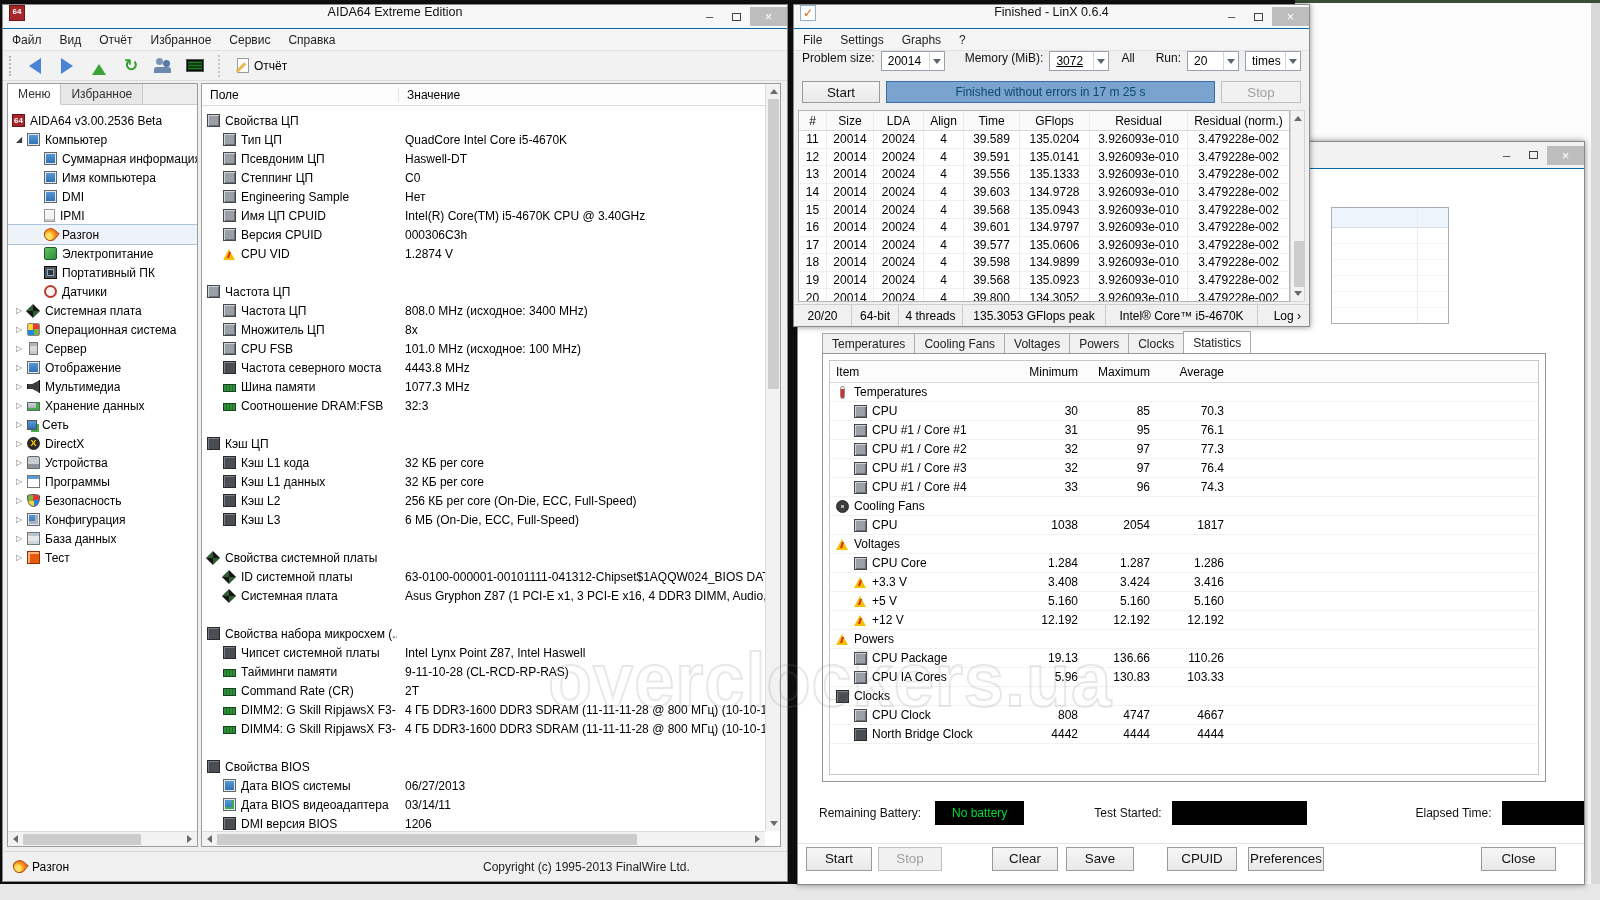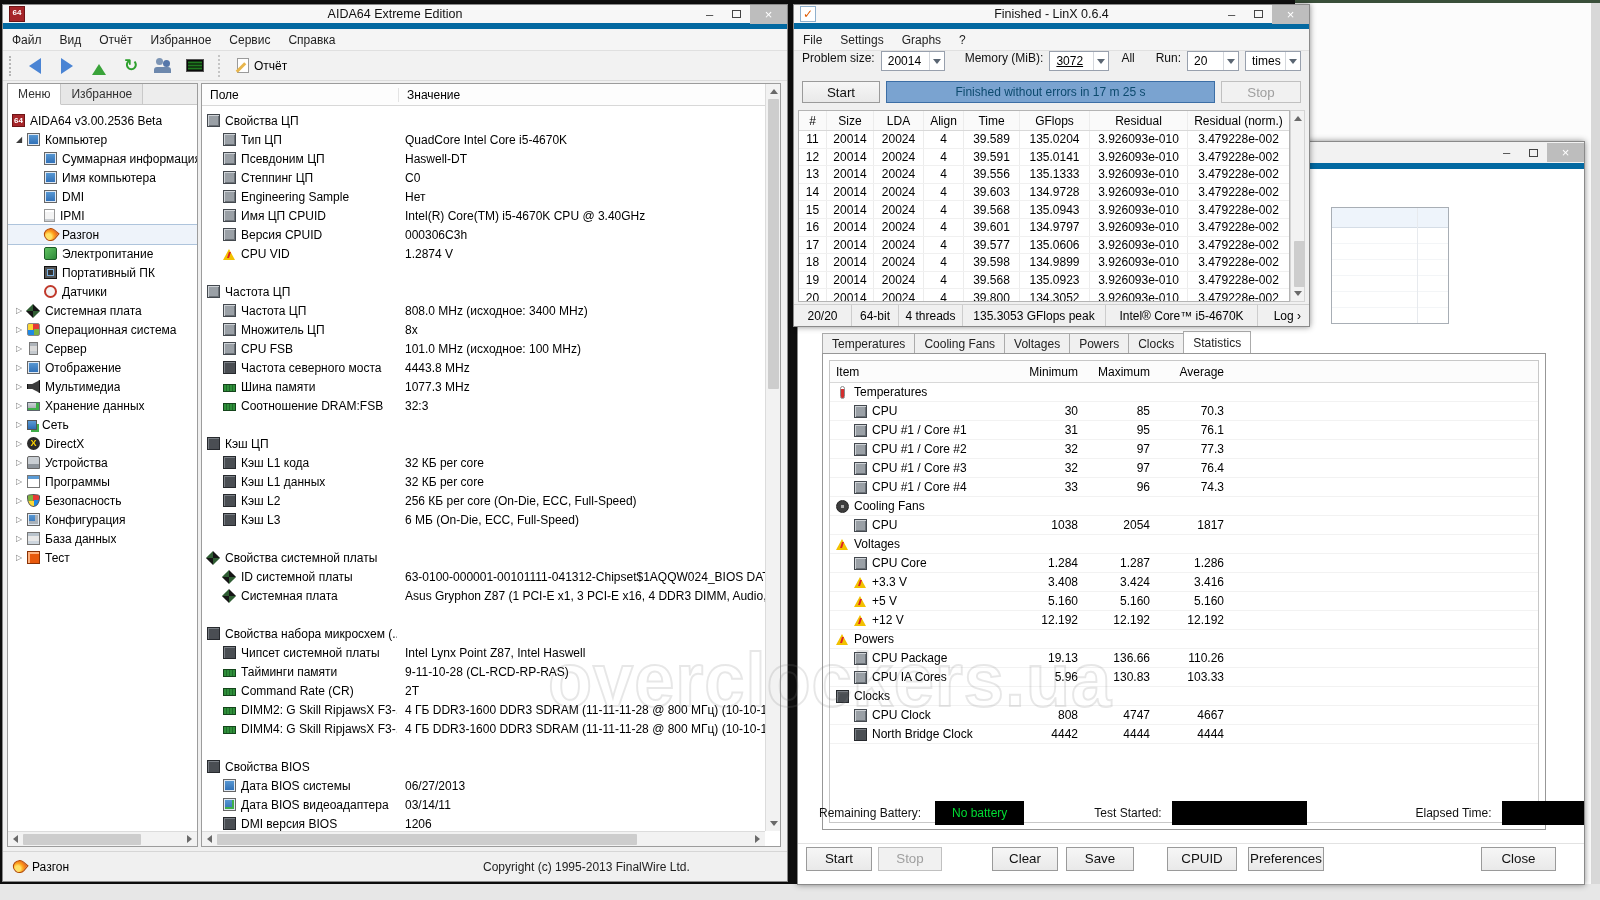--- a/index.html
+++ b/index.html
@@ -1,20 +1,20 @@
 <!DOCTYPE html>
 <html><head>
 <meta charset="utf-8">
 <style>
   * { margin:0; padding:0; box-sizing:border-box; }
   html,body { width:1600px; height:900px; overflow:hidden; }
   body { background:#101010; font-family:"Liberation Sans","DejaVu Sans",sans-serif; font-size:12px; color:#000; position:relative; }
 
   .win { position:absolute; background:#f0f0f0; border:1px solid #8a8a8a; box-shadow:0 0 6px rgba(0,0,0,.45); }
-  .titlebar { height:24px; background:#f7f7f7; border-bottom:6px solid #0369a1; display:flex; align-items:center; position:relative; }
+  .titlebar { height:24px; background:#f7f7f7; border-bottom:1px solid #0369a1; display:flex; align-items:flex-start; position:relative; }
   .title-center { position:absolute; left:0; right:0; text-align:center; font-size:12.5px; color:#111; pointer-events:none; }
   .capbtns { margin-left:auto; display:flex; align-items:center; height:100%; position:relative; }
   .cap { width:27px; height:19px; display:flex; align-items:center; justify-content:center; color:#444; font-size:13px; }
   .cap .maxbox { width:9px; height:8px; border:1px solid #444; display:block; }
   .cap.close { width:37px; background:#bdbdbd; color:#fff; font-size:13px; }
 
   .menubar { height:22px; background:#f5f5f5; border-bottom:1px solid #e0e0e0; display:flex; align-items:center; }
   .menubar .mitem { padding:0 9px; height:100%; display:flex; align-items:center; color:#222; }
 
   
@@ -154,21 +154,21 @@
   .stab { left:797px; top:141px; width:788px; height:744px; z-index:3; background:#fff; }
   .stab .titlebar { height:27px; background:#f2f2f2; }
   .faintbox { position:absolute; left:533px; top:65px; width:118px; height:117px; border:1px solid #a8aeb5; background:#fff; }
   .faintbox .fb-head { height:20px; background:#eef4fb; border-bottom:1px solid #d5dde6; }
   .faintbox .fb-col { position:absolute; top:0; bottom:0; left:85px; width:1px; background:#e7eaee; }
   .faintbox .fb-row { height:16px; border-bottom:1px solid #f3f5f7; }
   .stabtabs { position:absolute; left:24px; top:189px; display:flex; height:23px; align-items:flex-end; }
   .stabtab { height:21px; padding:0 9px; display:flex; align-items:center; background:#f0f0f0; border:1px solid #ababab; border-right:none; color:#222; }
   .stabtab:last-child { border-right:1px solid #ababab; }
   .stabtab.active { height:23px; background:#fff; border-bottom:1px solid #fff; }
-  .statpanel { position:absolute; left:24px; top:211px; width:724px; height:477px; border:1px solid #979797; background:#fff; padding:6px; }
+  .statpanel { position:absolute; left:24px; top:211px; width:724px; height:429px; border:1px solid #979797; background:#fff; padding:6px; }
   .statlist { border:1px solid #c8c8c8; height:100%; overflow:hidden; }
   .shead { display:flex; height:22px; align-items:center; border-bottom:1px solid #d8d8d8; background:#fcfcfc; }
   .srow { display:flex; height:19px; align-items:center; border-bottom:1px solid #f2f2f2; }
   .s-item { width:186px; display:flex; align-items:center; gap:5px; overflow:hidden; white-space:nowrap; padding-left:6px; flex:none; }
   .srow.child .s-item { padding-left:24px; }
   .s-min { width:62px; text-align:right; flex:none; } .s-max { width:72px; text-align:right; flex:none; } .s-avg { width:74px; text-align:right; flex:none; }
   .s-fill { flex:1; }
   .batt-row { position:absolute; left:0; right:0; top:657px; height:28px; display:flex; align-items:center; }
   .blackbox { background:#000; height:24px; display:flex; align-items:center; justify-content:center; }
   .bb-batt { width:92px; margin-left:14px; color:#00dd33; }

